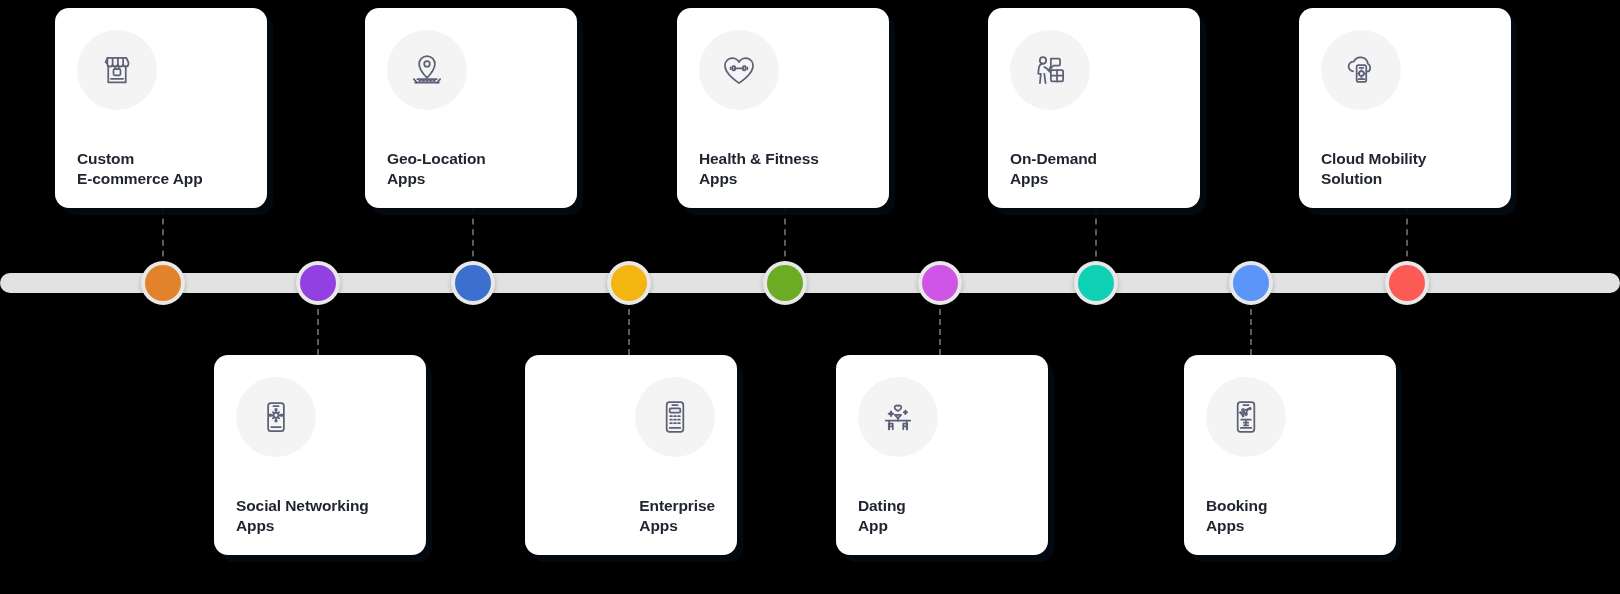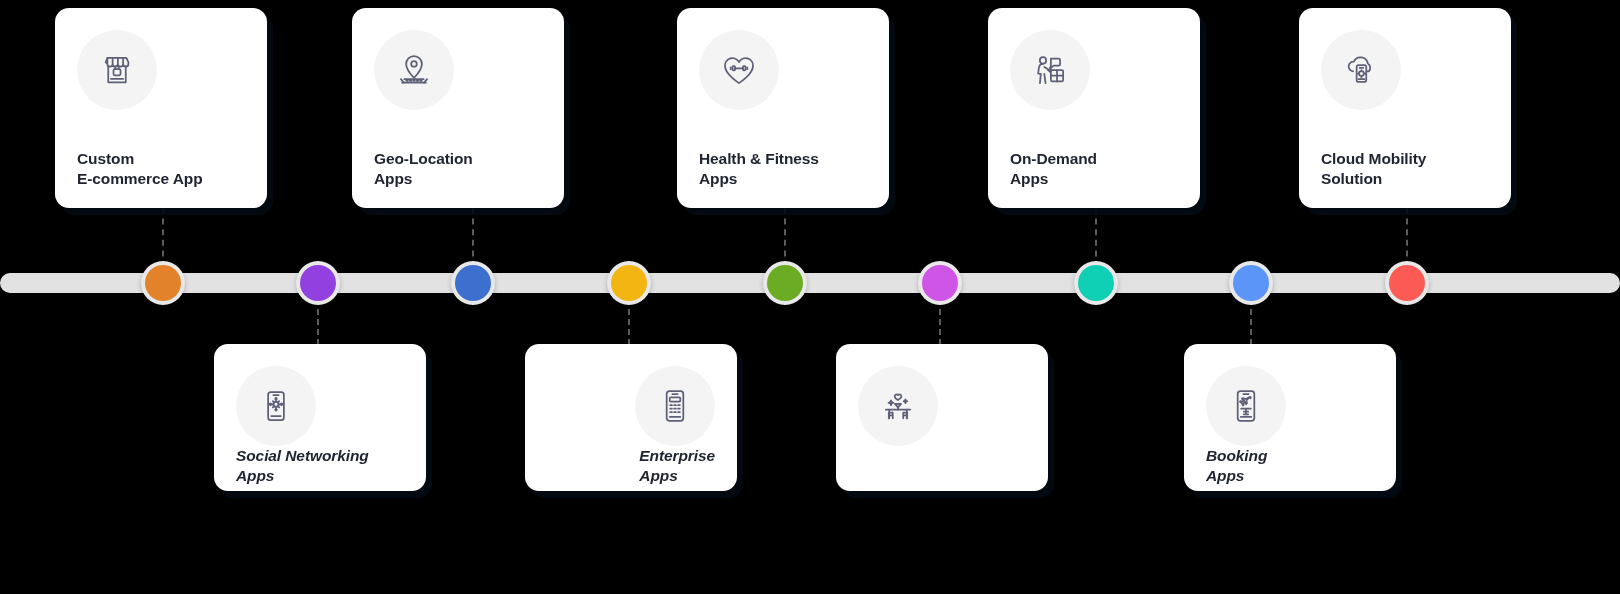--- a/index.html
+++ b/index.html
@@ -70,21 +70,21 @@
     background: #ffffff;
     border-radius: 14px;
     box-shadow: 6px 7px 0px rgba(3,10,18,0.92),
                 0 1px 2px rgba(0,0,0,0.25);
     box-sizing: border-box;
     padding: 22px 22px 20px 22px;
     display: flex;
     flex-direction: column;
   }
   .card.top    { top: 8px;   height: 200px; }
-  .card.bottom { top: 344px; height: 147px; font-style: italic; }
+  .card.bottom { top: 355px; height: 200px; }
 
   .icon-circle {
     width: 80px;
     height: 80px;
     border-radius: 50%;
     background: #f4f4f5;
     display: flex;
     align-items: center;
     justify-content: center;
     flex: 0 0 auto;
@@ -145,21 +145,21 @@
     </svg>
         </div>
         <div class="card-title">Social Networking
 Apps</div>
       </div>
       <div class="dot-wrap" style="left: 318px;">
         <div class="dot-ring"></div>
         <div class="dot-core" style="background: rgb(146, 65, 224);"></div>
       </div>
       <div class="connector" style="left: 473px; border-left-color: rgb(92, 92, 92); top: 208px; height: 59px;"></div>
-      <div class="card top" style="left: 352px;">
+      <div class="card top" style="left: 365px;">
         <div class="icon-circle">
           <svg viewBox="0 0 48 48" fill="none" stroke="#5d6077" stroke-width="2" stroke-linecap="round" stroke-linejoin="round">
       <path d="M24 8a9 9 0 0 1 9 9c0 6.4-9 16-9 16s-9-9.6-9-16a9 9 0 0 1 9-9z"></path>
       <circle cx="24" cy="17" r="3.2"></circle>
       <path d="M13 34.5h22"></path>
       <path d="M10.5 38.5h27"></path>
       <path d="M9 34.5l3.5 4M39 34.5l-3.5 4"></path>
       <path d="M15 36.4h2M19 36.4h2M23 36.4h2M27 36.4h2M31 36.4h2"></path>
     </svg>
         </div>
@@ -214,20 +214,22 @@
       <path d="M10 28h28"></path>
       <path d="M14 28v10M34 28v10"></path>
       <path d="M20.5 21.5h7l-3.5 4-3.5-4z"></path>
       <path d="M24 25.5V28"></path>
       <path d="M13.5 31.5h4.5v6.5M13.5 31.5v6.5M13.5 34.8h4.5"></path>
       <path d="M34.5 31.5H30v6.5M34.5 31.5v6.5M34.5 34.8H30"></path>
       <path d="M16 17.5l.8 2 2 .8-2 .8-.8 2-.8-2-2-.8 2-.8.8-2z"></path>
       <path d="M32.5 16.5l.6 1.5 1.5.6-1.5.6-.6 1.5-.6-1.5-1.5-.6 1.5-.6.6-1.5z"></path>
     </svg>
         </div>
+        <div class="card-title">Dating
+App</div>
       </div>
       <div class="dot-wrap" style="left: 940px;">
         <div class="dot-ring"></div>
         <div class="dot-core" style="background: rgb(207, 85, 230);"></div>
       </div>
       <div class="connector" style="left: 1096px; border-left-color: rgb(92, 92, 92); top: 208px; height: 59px;"></div>
       <div class="card top" style="left: 988px;">
         <div class="icon-circle">
           <svg viewBox="0 0 48 48" fill="none" stroke="#5d6077" stroke-width="2" stroke-linecap="round" stroke-linejoin="round">
       <circle cx="16" cy="13" r="3.6"></circle>

